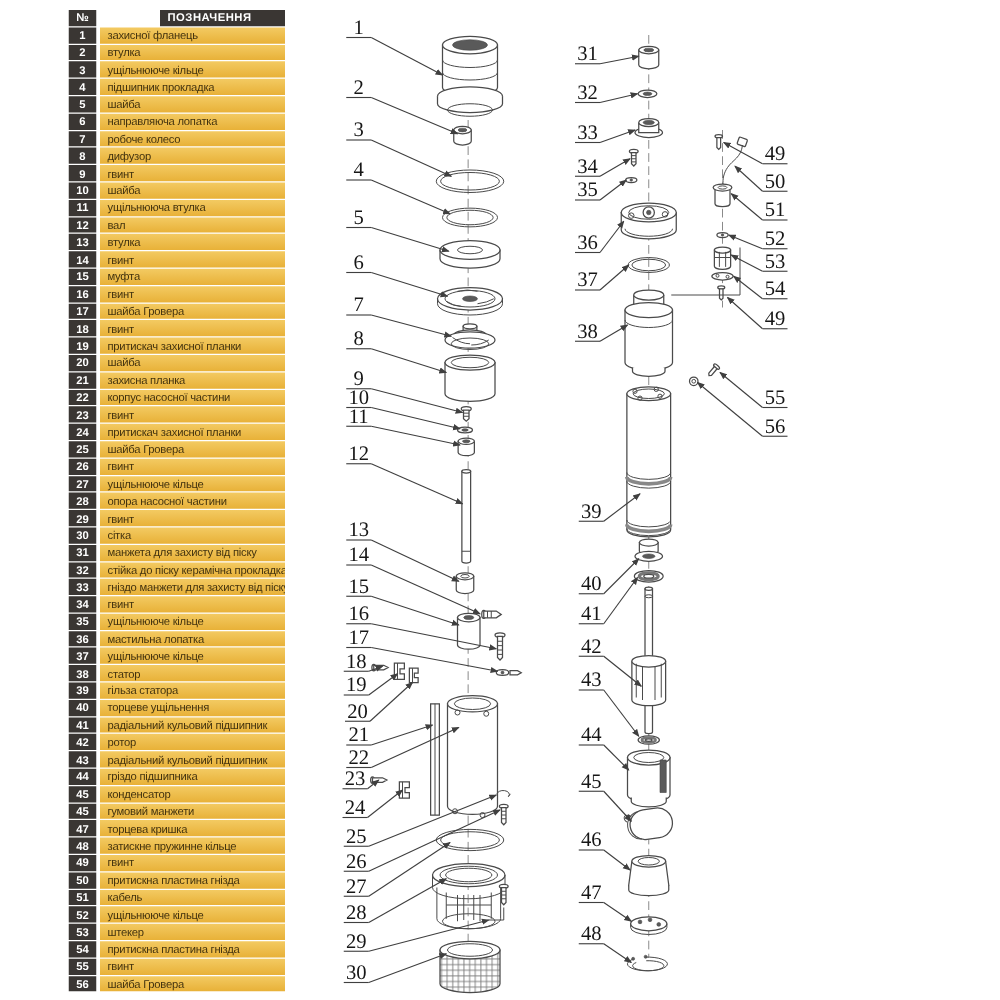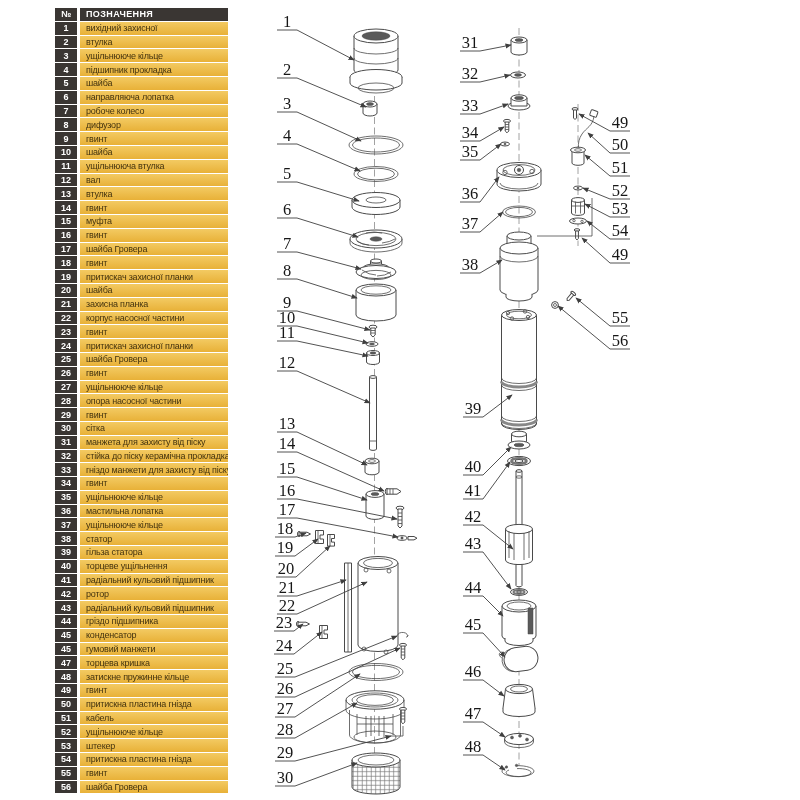--- a/index.html
+++ b/index.html
@@ -8,21 +8,21 @@
   
   .parts-table{position:absolute;left:55px;top:8px;width:173px;display:flex;
                flex-direction:column;gap:1px;}
   .trow{display:flex;gap:3px;height:12.8px;flex:0 0 12.8px;}
   .tnum{width:22px;flex:0 0 22px;background:#3a3633;color:#fff;font-size:9px;
         font-weight:bold;display:flex;align-items:center;justify-content:center;}
   .tname{flex:1;background:linear-gradient(180deg,#f3ca62,#e8b138);color:#43330f;
          font-size:9px;display:flex;align-items:center;padding-left:6px;
          white-space:nowrap;overflow:hidden;letter-spacing:-0.2px;}
   .thead .tnum{background:#3a3633;}
-  .thead .tname{background:#3a3633;color:#fff;font-weight:bold;letter-spacing:0.4px;}
+  .thead .tname{background:#3a3633;color:#fff;font-weight:bold;letter-spacing:0.4px;margin-left:48px;}
   
   svg{position:absolute;left:0;top:0;}
   .s{fill:#fff;stroke:#4a4a4a;stroke-width:1;}
   .t{fill:none;stroke:#4a4a4a;stroke-width:0.8;}
   .d{fill:#5a5a5a;stroke:#4a4a4a;stroke-width:0.5;}
   .leader{stroke:#3f3f3f;stroke-width:0.9;fill:none;}
   .dash{stroke:#8a8a8a;stroke-width:0.8;stroke-dasharray:7 3.5;fill:none;}
   .callout-num{font-family:"Liberation Serif",serif;font-size:16.5px;fill:#161616;
                text-anchor:middle;}
 </style>
@@ -31,21 +31,21 @@
 
 <div class="page">
 
   <div class="parts-table">
     <div class="trow thead">
       <div class="tnum">№</div>
       <div class="tname">ПОЗНАЧЕННЯ</div>
     </div>
     <div style="display:contents" id="rows-host"><div class="trow">
           <div class="tnum">1</div>
-          <div class="tname">вихідний захисної</div>
+          <div class="tname">захисної фланець</div>
         </div><div class="trow">
           <div class="tnum">2</div>
           <div class="tname">втулка</div>
         </div><div class="trow">
           <div class="tnum">3</div>
           <div class="tname">ущільнююче кільце</div>
         </div><div class="trow">
           <div class="tnum">4</div>
           <div class="tname">підшипник прокладка</div>
         </div><div class="trow">

